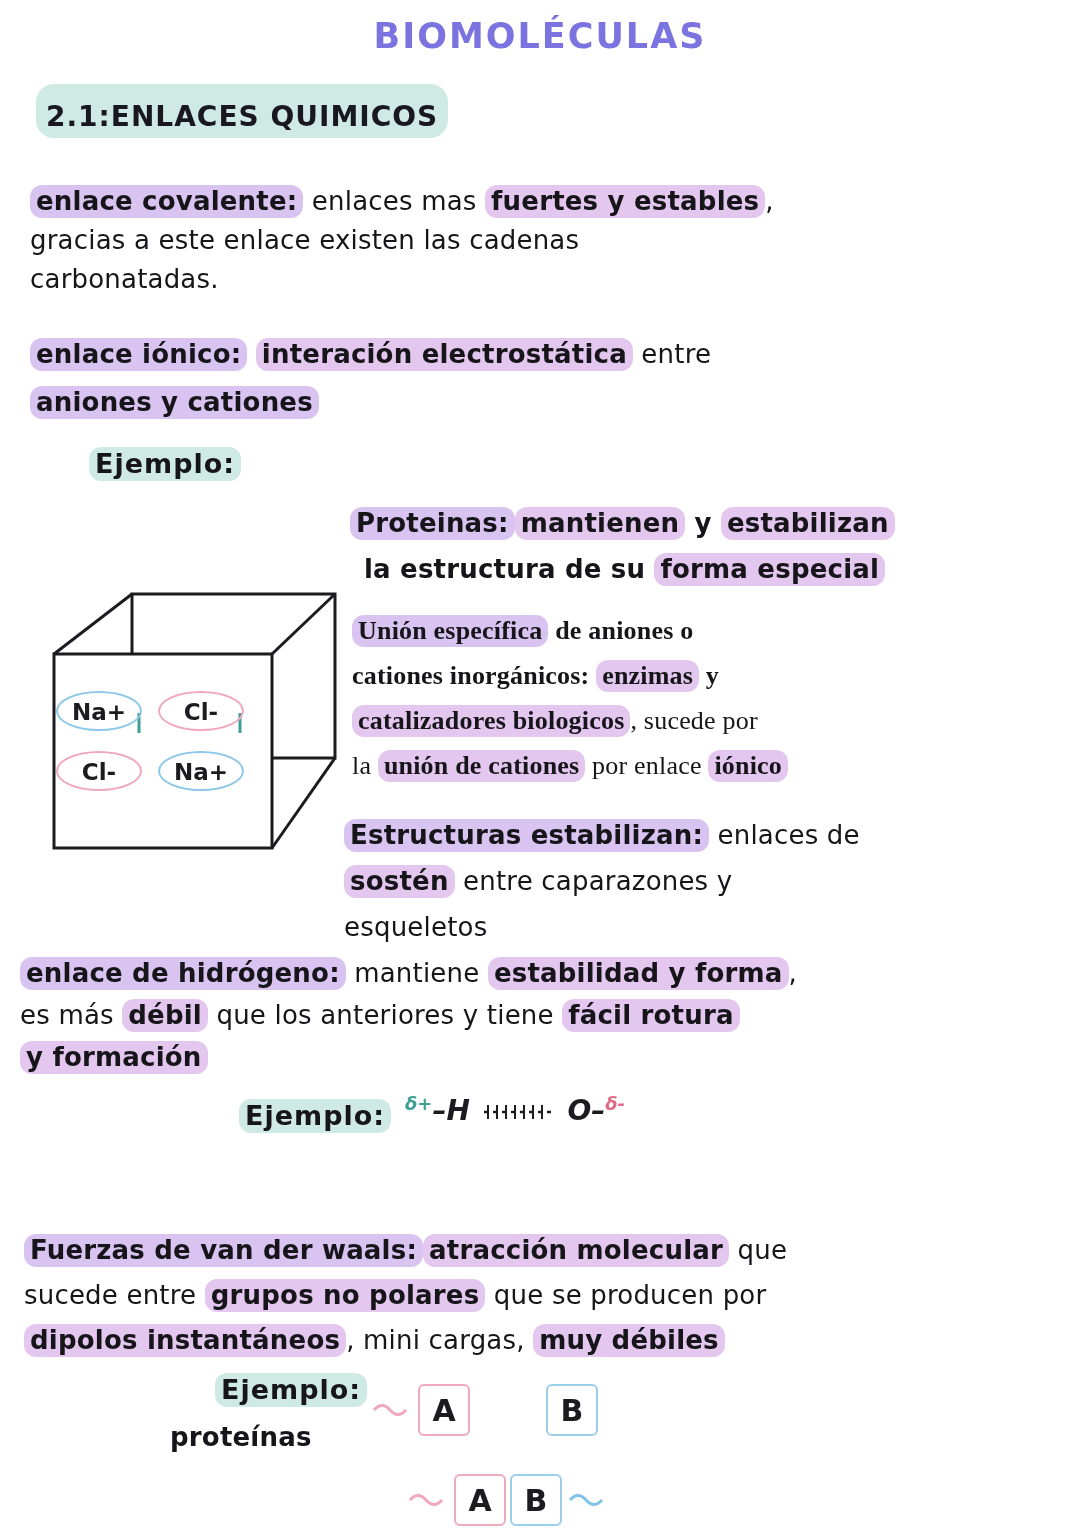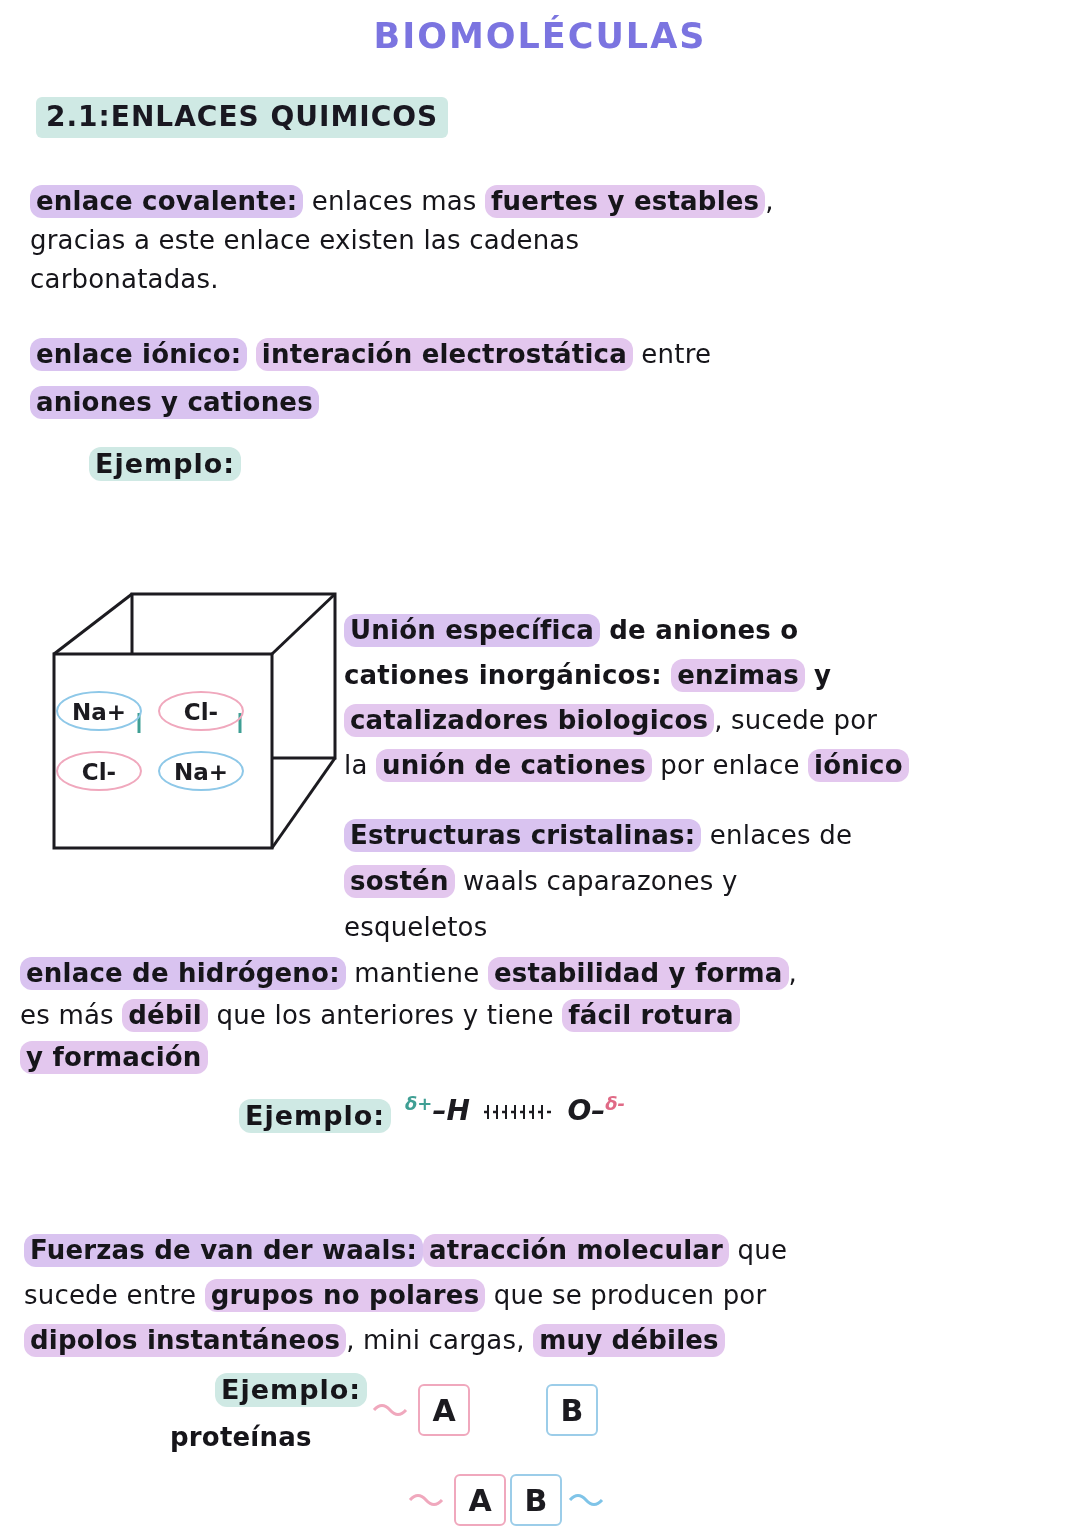--- a/index.html
+++ b/index.html
@@ -49,21 +49,21 @@
   
   .section-head {
     position: absolute;
     top: 100px;
     left: 36px;
     font-size: 28px;
     font-weight: 700;
     letter-spacing: 1px;
     color: #191821;
   }
-  .section-head .hl { padding: 3px 10px 5px 10px; border-radius: 6px; }
+  .section-head .hl { padding: 16px 10px 5px 10px; border-radius: 18px; }
 
   
   .blk {
     position: absolute;
     font-size: 26px;
     line-height: 39px;
     letter-spacing: 0.2px;
     color: #16151a;
   }
 
@@ -184,31 +184,35 @@
       <span>Cl-</span>
     </div>
     <div class="ion pink" style="left:16px; top:173px;">
       <span>Cl-</span>
     </div>
     <div class="ion blue" style="left:118px; top:173px;">
       <span>Na+</span>
     </div>
   </div>
 
-
-  <div class="blk" style="top:608px; left:344px; width:710px; line-height:45px;">
+  <div class="blk" style="top:500px; left:350px; width:700px; line-height:46px;">
+    <span class="hl hl-lilac bold">Proteinas:</span><span class="hl hl-purple bold">mantienen</span><span class="bold"> y </span><span class="hl hl-purple bold">estabilizan</span><br>
+    <span style="margin-left:14px;" class="bold">la estructura de su </span><span class="hl hl-purple bold">forma especial</span>
+  </div>
+
+  <div class="blk" style="top:608px; left:352px; width:710px; line-height:45px;font-family:Liberation Serif, serif;">
     <span class="hl hl-lilac bold">Unión específica</span><span class="bold"> de aniones o</span><br>
     <span class="bold">cationes inorgánicos: </span><span class="hl hl-purple bold">enzimas</span><span class="bold"> y</span><br>
     <span class="hl hl-purple bold">catalizadores biologicos</span><span>, sucede por</span><br>
     <span>la </span><span class="hl hl-purple bold">unión de cationes</span><span> por enlace </span><span class="hl hl-purple bold">iónico</span>
   </div>
 
   <div class="blk" style="top:812px; left:344px; width:710px; line-height:46px;">
-    <span class="hl hl-lilac bold">Estructuras cristalinas:</span><span> enlaces de</span><br>
-    <span class="hl hl-purple bold">sostén</span><span> waals caparazones y</span><br>
+    <span class="hl hl-lilac bold">Estructuras estabilizan:</span><span> enlaces de</span><br>
+    <span class="hl hl-purple bold">sostén</span><span> entre caparazones y</span><br>
     <span>esqueletos</span>
   </div>
 
   <div class="blk" style="top:952px; left:20px; width:1040px; line-height:42px;">
     <span class="hl hl-lilac bold">enlace de hidrógeno:</span><span> mantiene </span><span class="hl hl-purple bold">estabilidad y forma</span><span>,</span><br>
     <span>es más </span><span class="hl hl-purple bold">débil</span><span> que los anteriores y tiene </span><span class="hl hl-purple bold">fácil  rotura</span><br>
     <span class="hl hl-purple bold">y formación</span>
   </div>
 
   <div class="ejemplo" style="top:1100px; left:196px;">

